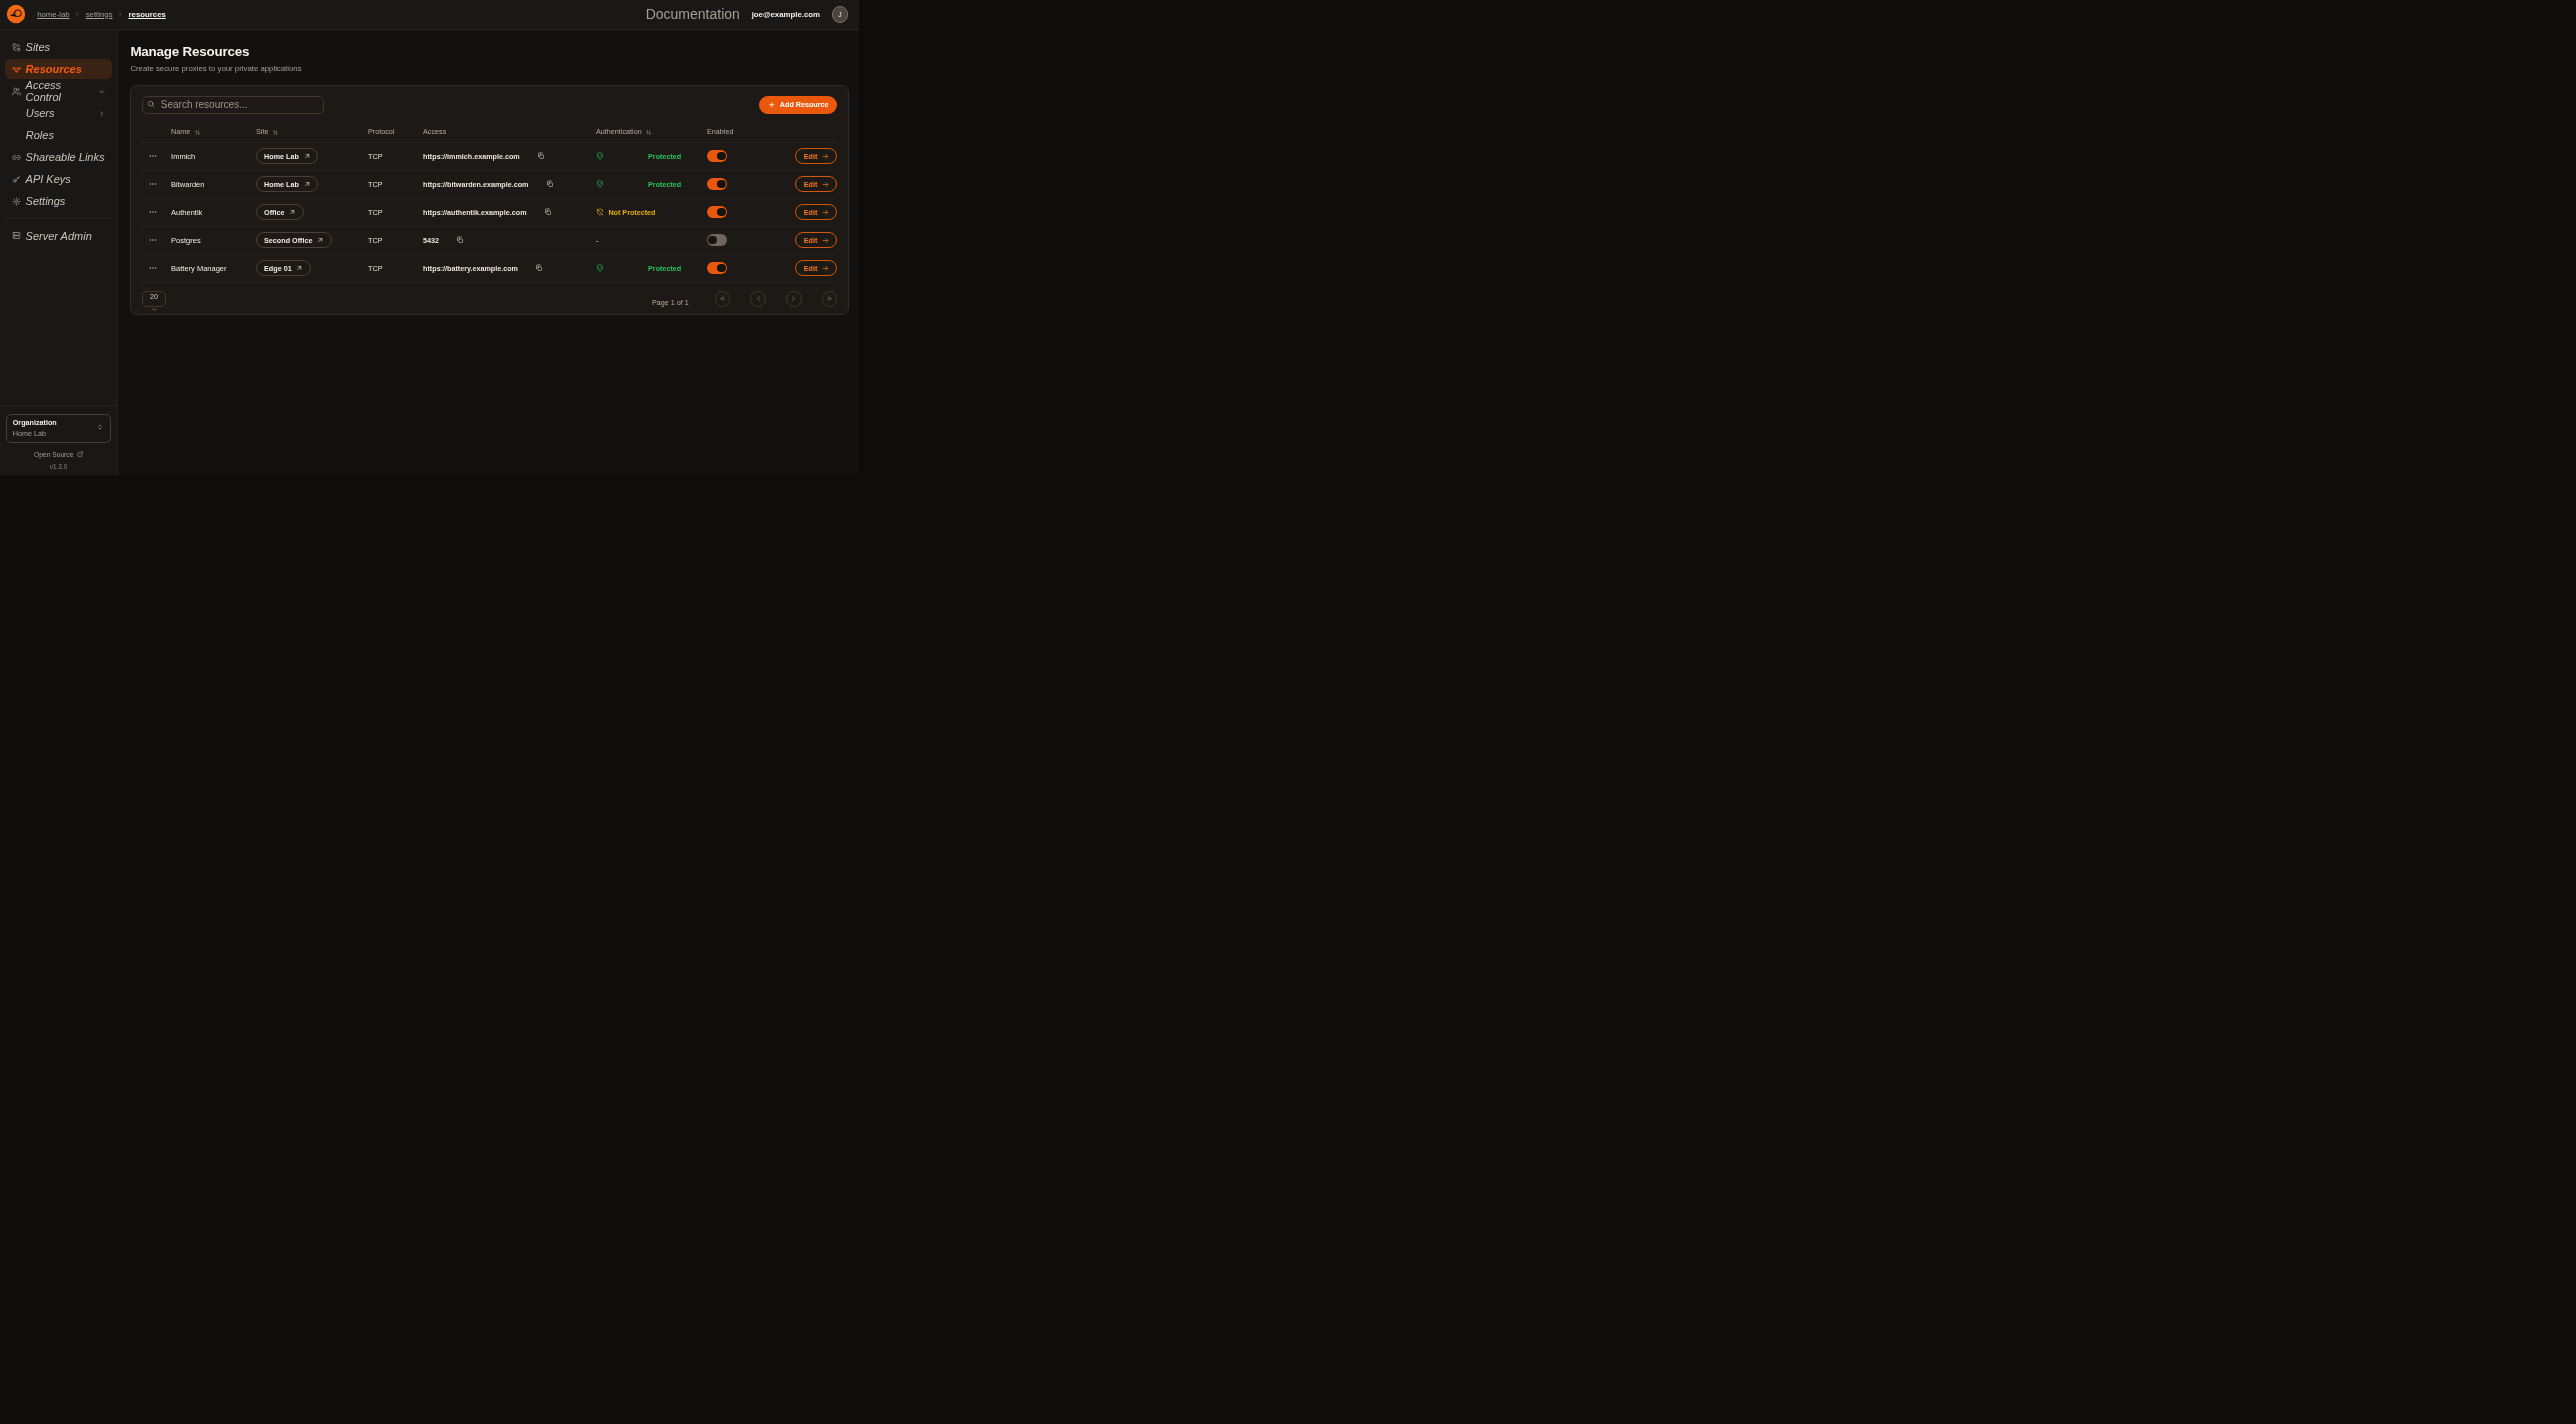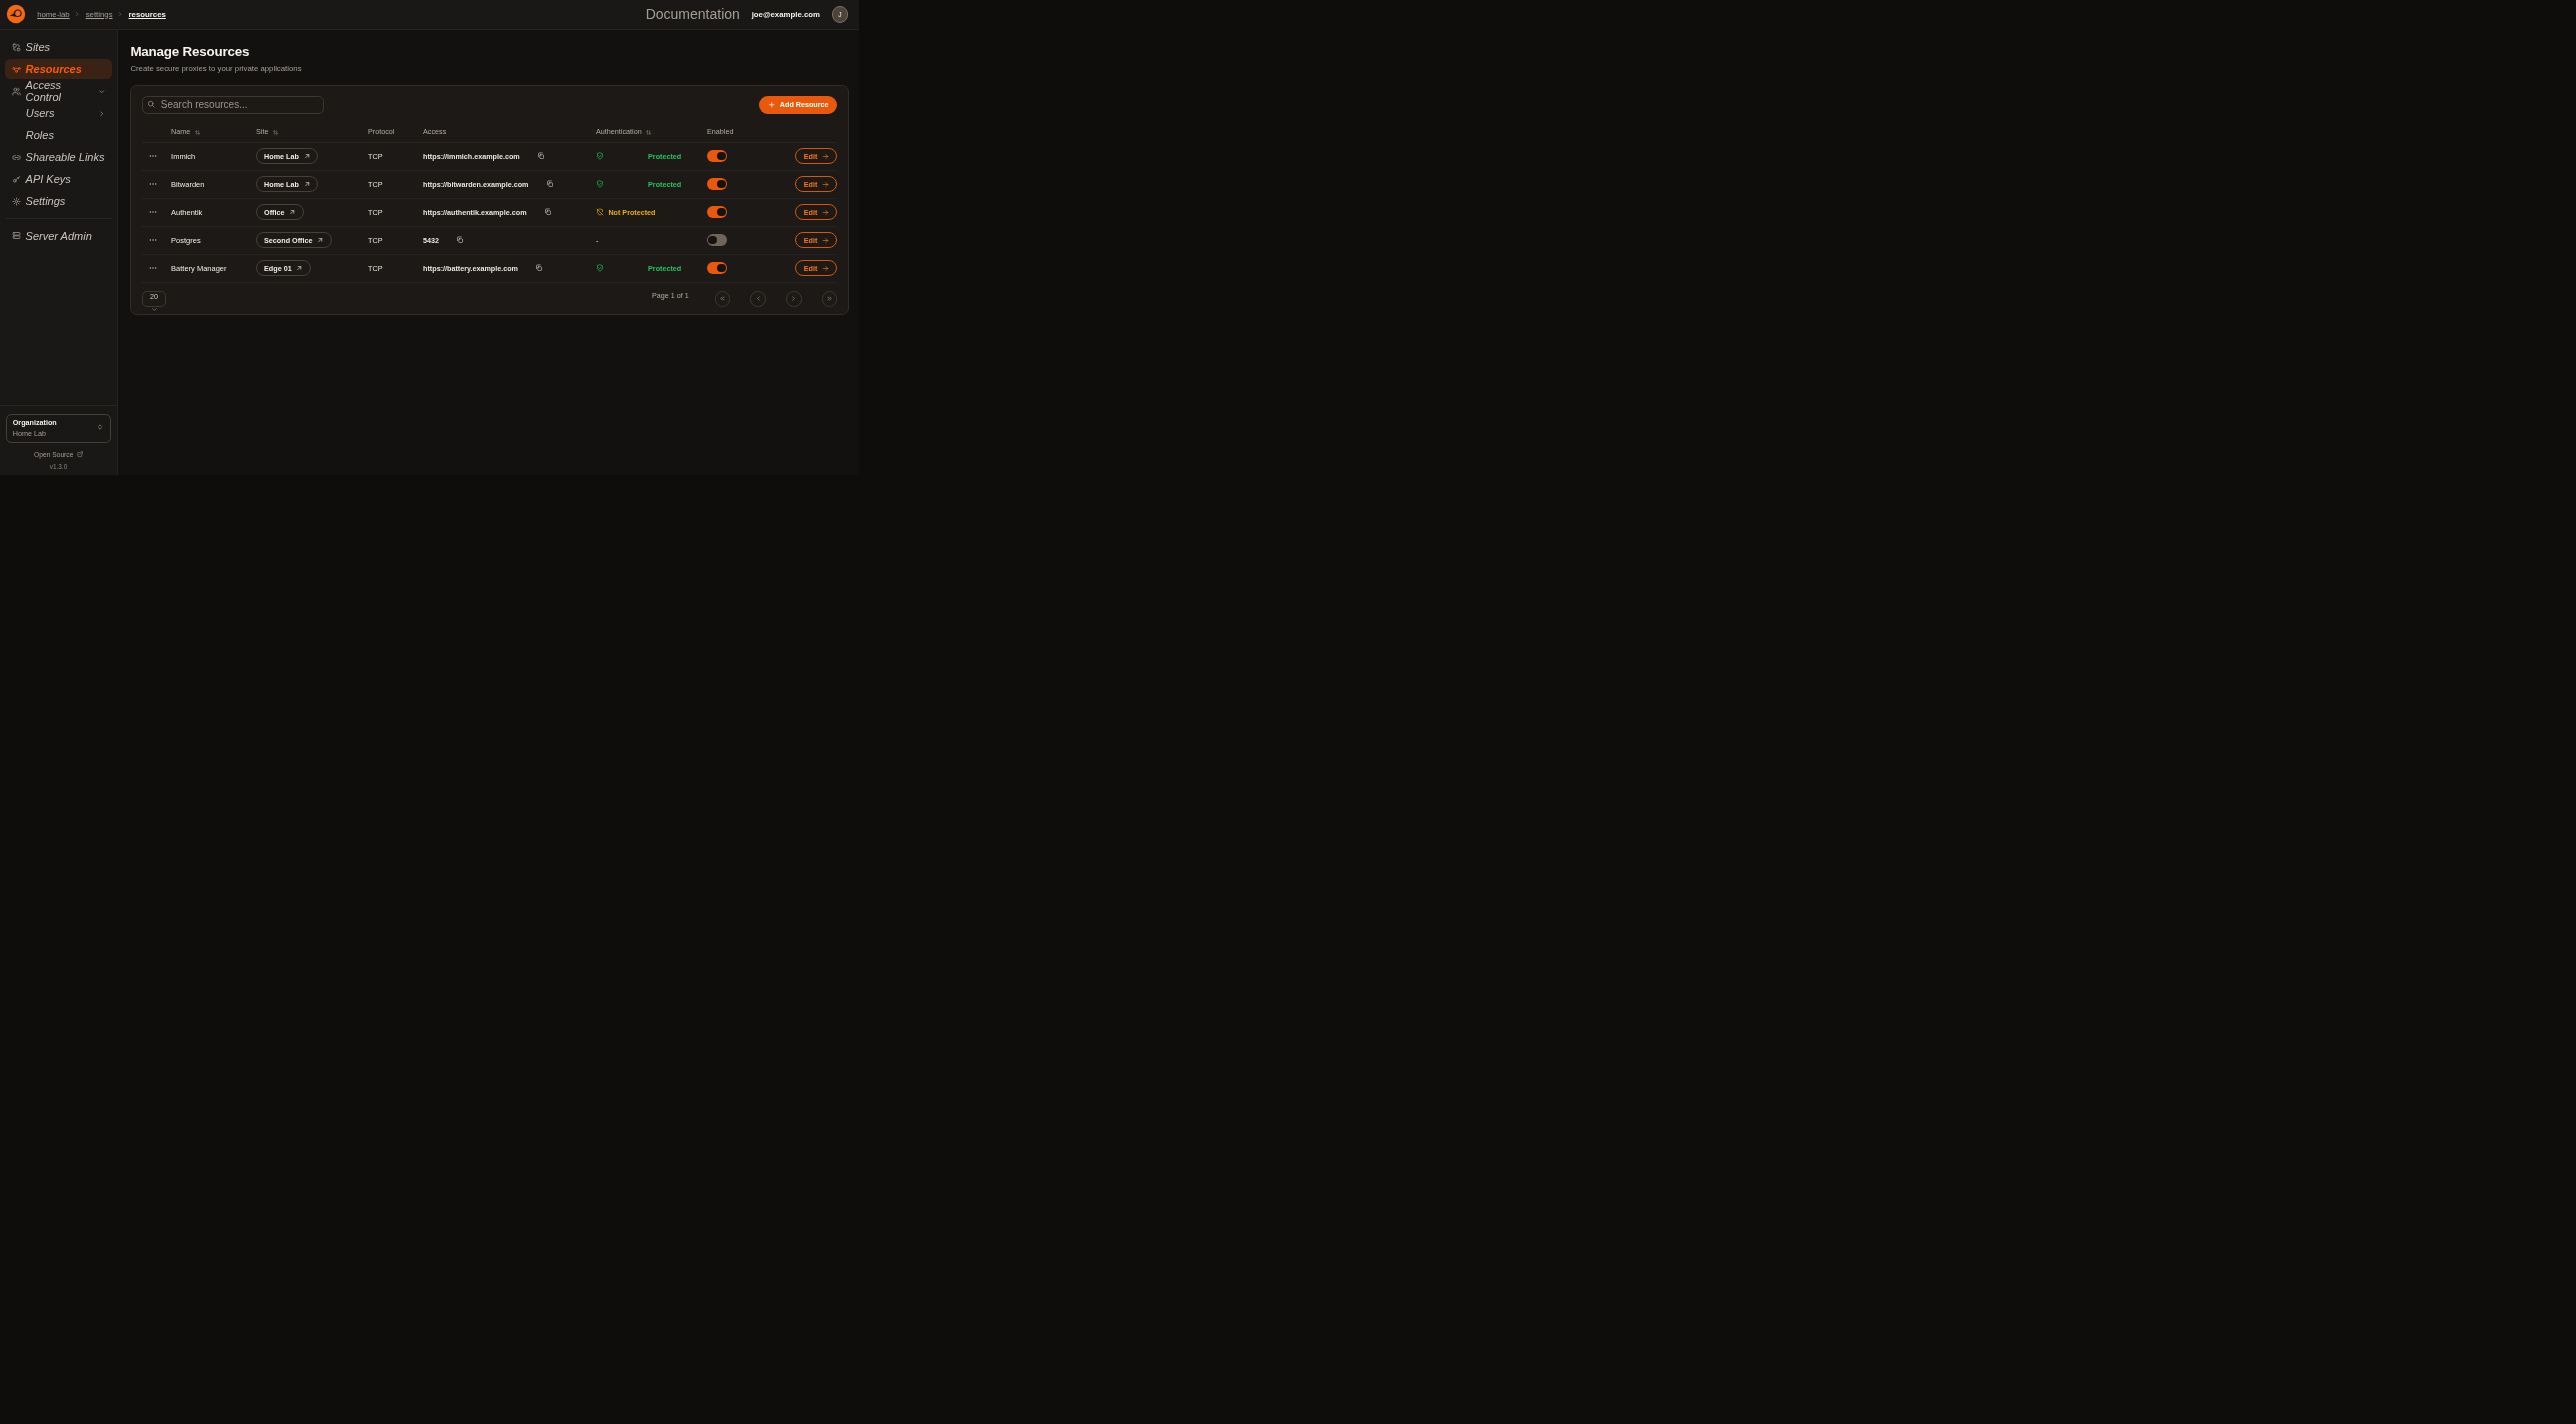--- a/index.html
+++ b/index.html
@@ -78,21 +78,21 @@
   .switch .knob { position:absolute; top:1.3px; width:8.6px; height:8.6px; border-radius:50%; background:#16130f; }
   .switch.on .knob { right:1.3px; }
   .switch.off .knob { left:1.3px; }
   .edit-cell { display:flex; justify-content:flex-end; }
   .edit-btn { display:inline-flex; align-items:center; gap:4.3px; height:16.6px; padding:0 7.5px; border:0.5px solid #d8560a; color:#f97818; background:transparent; border-radius:9px; font-size:7.2px; font-weight:600; font-family:inherit; cursor:pointer; }
 
   
   .pagination { margin-top:8px; display:flex; align-items:center; }
   .size-select { display:flex; align-items:center; gap:5.9px; height:16.6px; padding:0 7px; border:0.5px solid #3e382f; border-radius:4.8px; font-size:7.2px; color:#cfc9c1; cursor:pointer;flex-direction:column; }
   .size-select .chev { color:#9b948b; display:flex; }
-  .pag-right { margin-left:auto; display:flex; align-items:flex-start; gap:20px; }
+  .pag-right { margin-left:auto; display:flex; align-items:flex-end; gap:20px; }
   .page-label { font-size:7.2px; color:#b2aba2; margin-right:5.9px; }
   .pg-btn { width:15.6px; height:15.6px; border-radius:50%; border:0.5px solid #3e382f; background:transparent; color:#9a938a; display:flex; align-items:center; justify-content:center; cursor:pointer; }
 </style>
 </head>
 <body>
 
 <div class="app">
 
   <header class="topbar">
     <svg class="logo" viewBox="0 0 38 38">

